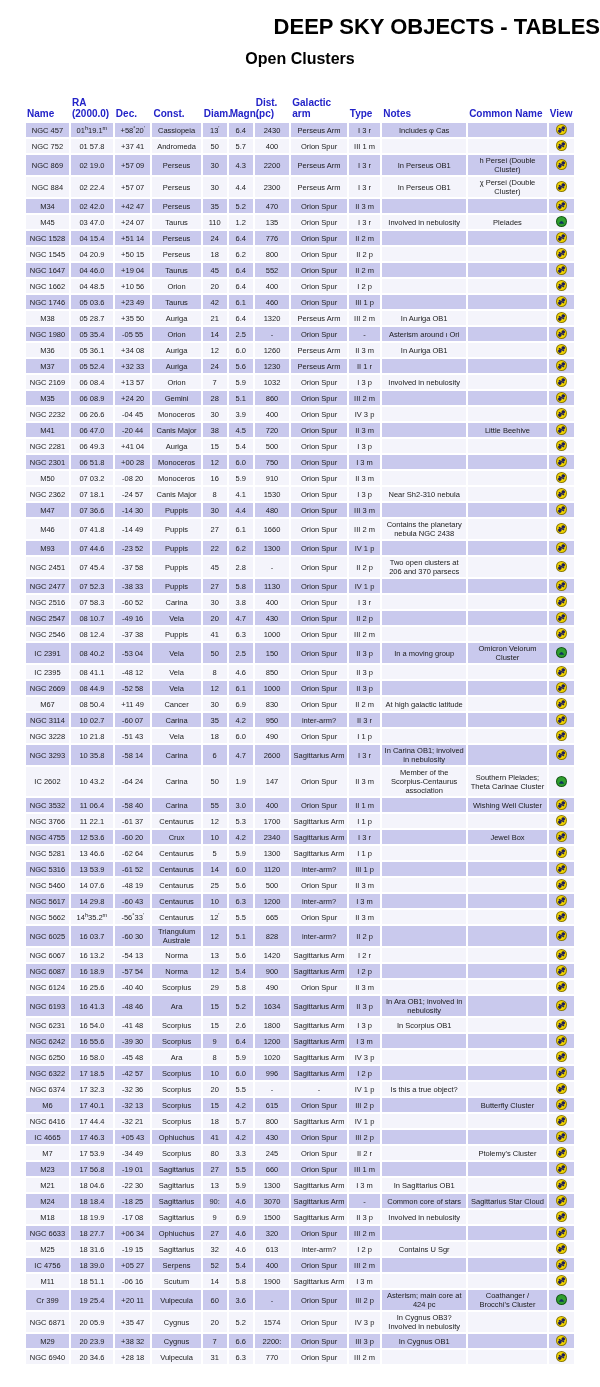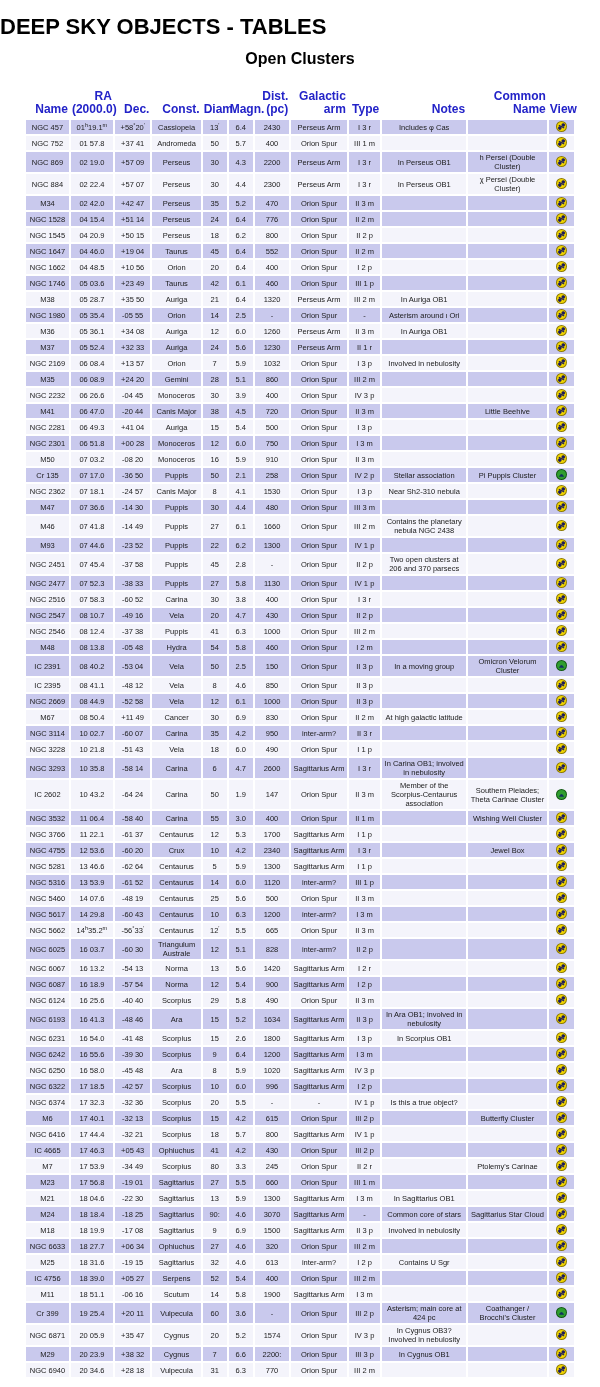--- a/index.html
+++ b/index.html
@@ -10,46 +10,46 @@
     --view_yellow:#f2d500;
     --view_green:#2f9e2f;
   }
   html,body{margin:0;padding:0;background:#ffffff;}
   body{
     width:600px;
     font-family:"Liberation Sans", sans-serif;
     color:#111;
   }
   .page-title{
-    text-align:left;
+    text-align:right;
     font-size:22px;
     font-weight:bold;
     margin:14px 0 6px 0;
     color:#000;
   }
   .page-subtitle{
     text-align:center;
     font-size:16px;
     font-weight:bold;
-    margin:10px 0 19px 0;
+    margin:10px 0 26px 0;
     color:#000;
   }
   table.dso{
     width:92%;
     margin:0 auto 8px auto;
     border-collapse:separate;
     border-spacing:2px;
     table-layout:fixed;
   }
   table.dso th{
     color:var(--header_text);
-    font-size:12px;
+    font-size:10px;
     font-weight:bold;
     padding:1px 1px 2px 1px;
-    text-align:right;
+    text-align:left;
     vertical-align:bottom;
     line-height:1.1;
   }
   table.dso td{
     font-size:7.5px;
     text-align:center;
     vertical-align:middle;
     padding:1px 2px;
     line-height:1.2;
     color:#1a1a1a;
@@ -201,20 +201,38 @@
         <td class="c11"><span class="view-icon yellow">
             <svg viewBox="0 0 12 12" width="9" height="9" aria-hidden="true">
               <g stroke="#1b1b5e" stroke-width="1.4" fill="#1b1b5e">
                 <circle cx="3.8" cy="8.1" r="1.7"></circle>
                 <circle cx="8.3" cy="4" r="1.7"></circle>
                 <path d="M2.4 4.3 L9.6 8" fill="none"></path>
               </g>
             </svg>
           </span></td>
       </tr>
+      <tr class="even">
+        <td class="c0">M45</td>
+        <td class="c1">03 47.0</td>
+        <td class="c2">+24 07</td>
+        <td class="c3">Taurus</td>
+        <td class="c4">110</td>
+        <td class="c5">1.2</td>
+        <td class="c6">135</td>
+        <td class="c7">Orion Spur</td>
+        <td class="c8">I 3 r</td>
+        <td class="c9">Involved in nebulosity</td>
+        <td class="c10">Pleiades</td>
+        <td class="c11"><span class="view-icon green">
+            <svg viewBox="0 0 12 12" width="9" height="9" aria-hidden="true">
+              <path d="M2.4 9 Q6 1.4 9.6 9 Z" fill="#12325e"></path>
+            </svg>
+          </span></td>
+      </tr>
       <tr class="odd">
         <td class="c0">NGC 1528</td>
         <td class="c1">04 15.4</td>
         <td class="c2">+51 14</td>
         <td class="c3">Perseus</td>
         <td class="c4">24</td>
         <td class="c5">6.4</td>
         <td class="c6">776</td>
         <td class="c7">Orion Spur</td>
         <td class="c8">II 2 m</td>
@@ -553,38 +571,20 @@
         <td class="c11"><span class="view-icon yellow">
             <svg viewBox="0 0 12 12" width="9" height="9" aria-hidden="true">
               <g stroke="#1b1b5e" stroke-width="1.4" fill="#1b1b5e">
                 <circle cx="3.8" cy="8.1" r="1.7"></circle>
                 <circle cx="8.3" cy="4" r="1.7"></circle>
                 <path d="M2.4 4.3 L9.6 8" fill="none"></path>
               </g>
             </svg>
           </span></td>
       </tr>
-      <tr class="odd">
-        <td class="c0">Cr 135</td>
-        <td class="c1">07 17.0</td>
-        <td class="c2">-36 50</td>
-        <td class="c3">Puppis</td>
-        <td class="c4">50</td>
-        <td class="c5">2.1</td>
-        <td class="c6">258</td>
-        <td class="c7">Orion Spur</td>
-        <td class="c8">IV 2 p</td>
-        <td class="c9">Stellar association</td>
-        <td class="c10">Pi Puppis Cluster</td>
-        <td class="c11"><span class="view-icon green">
-            <svg viewBox="0 0 12 12" width="9" height="9" aria-hidden="true">
-              <path d="M2.4 9 Q6 1.4 9.6 9 Z" fill="#12325e"></path>
-            </svg>
-          </span></td>
-      </tr>
       <tr class="even">
         <td class="c0">NGC 2362</td>
         <td class="c1">07 18.1</td>
         <td class="c2">-24 57</td>
         <td class="c3">Canis Major</td>
         <td class="c4">8</td>
         <td class="c5">4.1</td>
         <td class="c6">1530</td>
         <td class="c7">Orion Spur</td>
         <td class="c8">I 3 p</td>
@@ -757,42 +757,20 @@
       <tr class="even">
         <td class="c0">NGC 2546</td>
         <td class="c1">08 12.4</td>
         <td class="c2">-37 38</td>
         <td class="c3">Puppis</td>
         <td class="c4">41</td>
         <td class="c5">6.3</td>
         <td class="c6">1000</td>
         <td class="c7">Orion Spur</td>
         <td class="c8">III 2 m</td>
-        <td class="c9"></td>
-        <td class="c10"></td>
-        <td class="c11"><span class="view-icon yellow">
-            <svg viewBox="0 0 12 12" width="9" height="9" aria-hidden="true">
-              <g stroke="#1b1b5e" stroke-width="1.4" fill="#1b1b5e">
-                <circle cx="3.8" cy="8.1" r="1.7"></circle>
-                <circle cx="8.3" cy="4" r="1.7"></circle>
-                <path d="M2.4 4.3 L9.6 8" fill="none"></path>
-              </g>
-            </svg>
-          </span></td>
-      </tr>
-      <tr class="odd">
-        <td class="c0">M48</td>
-        <td class="c1">08 13.8</td>
-        <td class="c2">-05 48</td>
-        <td class="c3">Hydra</td>
-        <td class="c4">54</td>
-        <td class="c5">5.8</td>
-        <td class="c6">460</td>
-        <td class="c7">Orion Spur</td>
-        <td class="c8">I 2 m</td>
         <td class="c9"></td>
         <td class="c10"></td>
         <td class="c11"><span class="view-icon yellow">
             <svg viewBox="0 0 12 12" width="9" height="9" aria-hidden="true">
               <g stroke="#1b1b5e" stroke-width="1.4" fill="#1b1b5e">
                 <circle cx="3.8" cy="8.1" r="1.7"></circle>
                 <circle cx="8.3" cy="4" r="1.7"></circle>
                 <path d="M2.4 4.3 L9.6 8" fill="none"></path>
               </g>
             </svg>
@@ -1432,21 +1410,21 @@
         <td class="c0">M7</td>
         <td class="c1">17 53.9</td>
         <td class="c2">-34 49</td>
         <td class="c3">Scorpius</td>
         <td class="c4">80</td>
         <td class="c5">3.3</td>
         <td class="c6">245</td>
         <td class="c7">Orion Spur</td>
         <td class="c8">II 2 r</td>
         <td class="c9"></td>
-        <td class="c10">Ptolemy's Carinae</td>
+        <td class="c10">Ptolemy's Cluster</td>
         <td class="c11"><span class="view-icon yellow">
             <svg viewBox="0 0 12 12" width="9" height="9" aria-hidden="true">
               <g stroke="#1b1b5e" stroke-width="1.4" fill="#1b1b5e">
                 <circle cx="3.8" cy="8.1" r="1.7"></circle>
                 <circle cx="8.3" cy="4" r="1.7"></circle>
                 <path d="M2.4 4.3 L9.6 8" fill="none"></path>
               </g>
             </svg>
           </span></td>
       </tr>

